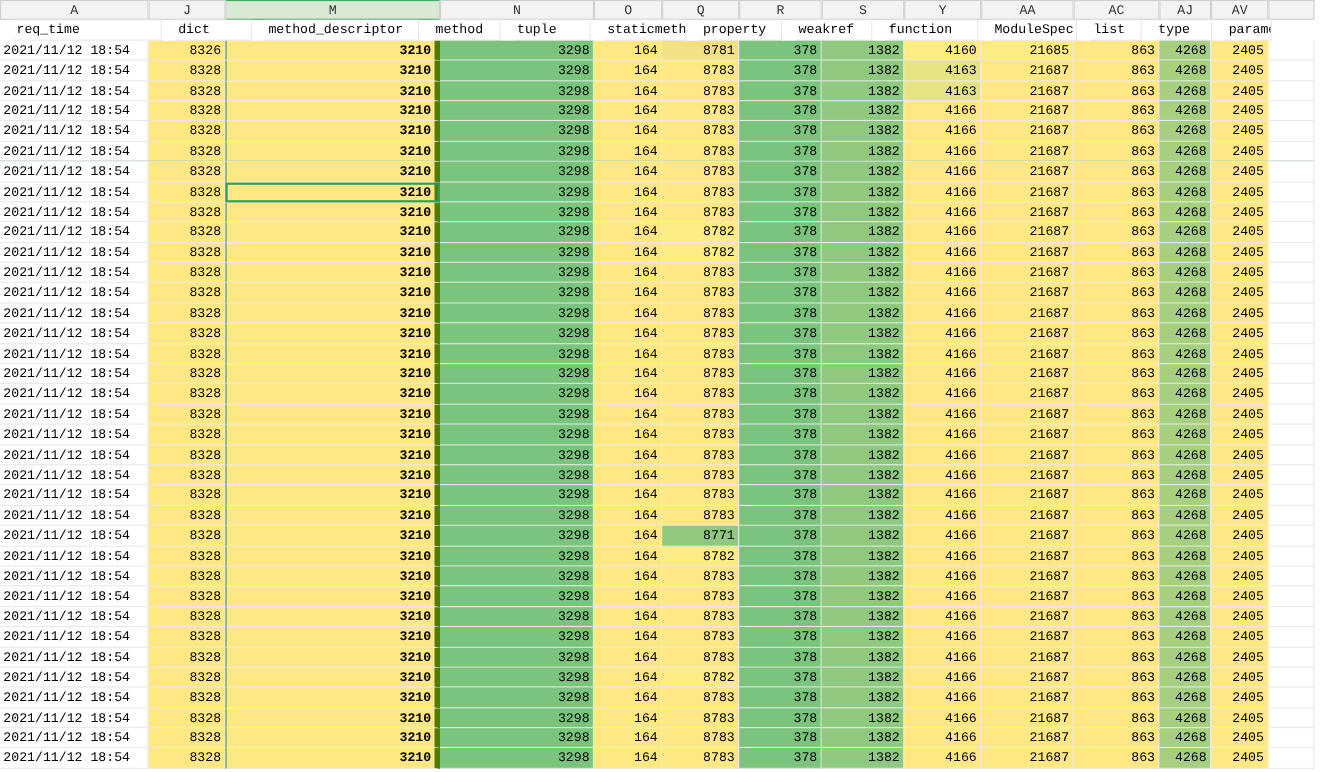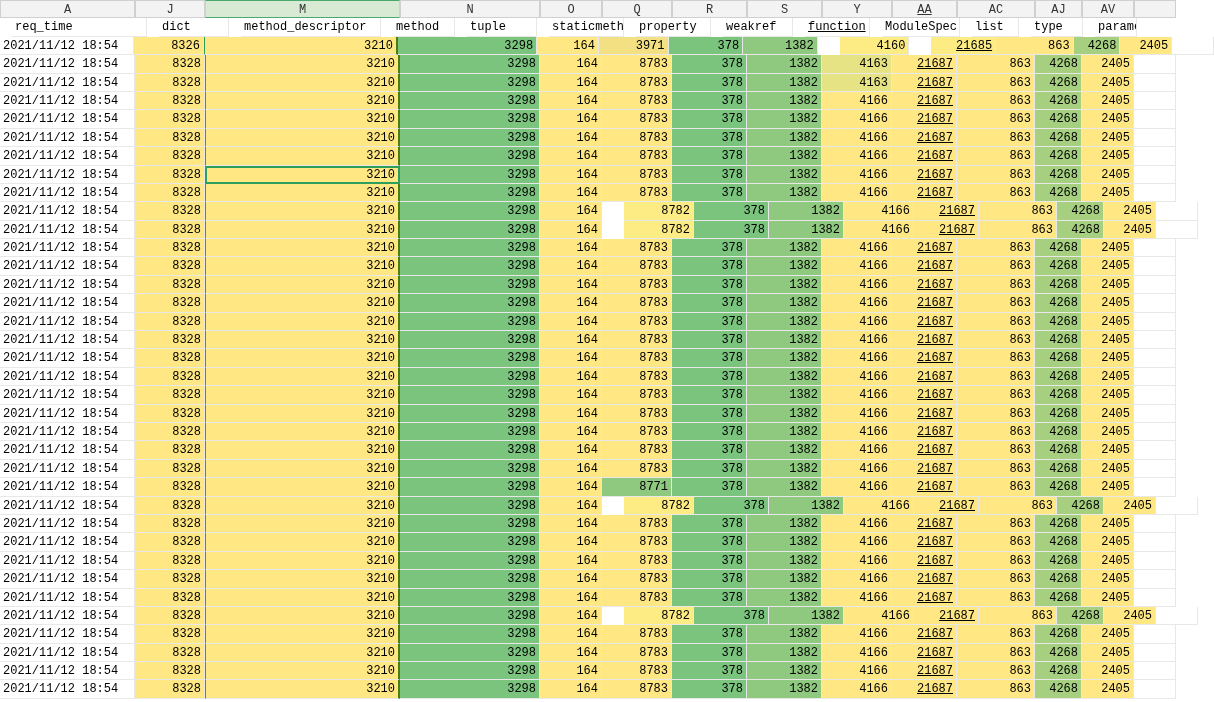--- a/index.html
+++ b/index.html
@@ -58,51 +58,52 @@
   
   .c-A  { width: 135px; }
   .c-J  { width: 70px; }
   .c-M  { width: 195px; }
   .c-N  { width: 140px; }
   .c-O  { width: 62px; }
   .c-Q  { width: 70px; }
   .c-R  { width: 75px; }
   .c-S  { width: 75px; }
   .c-Y  { width: 70px; }
-  .c-AA { width: 65px; text-decoration: underline; }
+  .c-AA { width: 84px; }
   .c-AC { width: 78px; }
   .c-AJ { width: 47px; }
   .c-AV { width: 52px; }
   .c-END{ width: 42px; }
   .cs-g2 { background: #7bc47e; }
   .cs-g3 { background: #8fc97f; }
   .cs-g4 { background: #a6d080; }
   .cs-y1 { background: #e6e384; }
   .cs-y2 { background: #f2e083; }
-  .cs-y3 { background: #fdeb84; margin-left: 22px; }
+  .cs-y3 { background: #fdeb84; }
   .cs-y4 { background: #ffe884; }
 
   
   .freeze-after::after {
     content: "";
     position: absolute;
     left: 0; right: 0; bottom: -1px;
     height: 1px;
     background: #4aa96c;
   }
 
   
   .sel-cell {
     outline: 2px solid #2e9e5b;
     outline-offset: -2px;
     z-index: 2;
   }
   .sel-col {
     border-left: 1px solid #2e9e5b;
-    border-right: 2px solid #4d7c0f;
+    border-right: 5px solid #4d7c0f;
+    font-weight: bold;
   }
 </style>
 </head>
 <body>
 
 <div class="sheet" id="sheet">
     <div class="row colhead-row">
       <div class="cell c-A">A</div>
       <div class="cell c-J">J</div>
       <div class="cell c-M sel">M</div>
@@ -132,21 +133,21 @@
       <div class="cell c-AJ hdr txt">list</div>
       <div class="cell c-AV hdr txt">type</div>
       <div class="cell c-END hdr txt">parameters</div>
     </div>
     <div class="row">
       <div class="cell c-A txt ">2021/11/12 18:54</div>
       <div class="cell c-J num cs-y4">8326</div>
       <div class="cell c-M num cs-y4 sel-col">3210</div>
       <div class="cell c-N num cs-g2">3298</div>
       <div class="cell c-O num cs-y4">164</div>
-      <div class="cell c-Q num cs-y2">3971</div>
+      <div class="cell c-Q num cs-y2">8781</div>
       <div class="cell c-R num cs-g2">378</div>
       <div class="cell c-S num cs-g3">1382</div>
       <div class="cell c-Y num cs-y3">4160</div>
       <div class="cell c-AA num cs-y3">21685</div>
       <div class="cell c-AC num cs-y4">863</div>
       <div class="cell c-AJ num cs-g4">4268</div>
       <div class="cell c-AV num cs-y4">2405</div>
       <div class="cell c-END txt "></div>
     </div>
     <div class="row">

